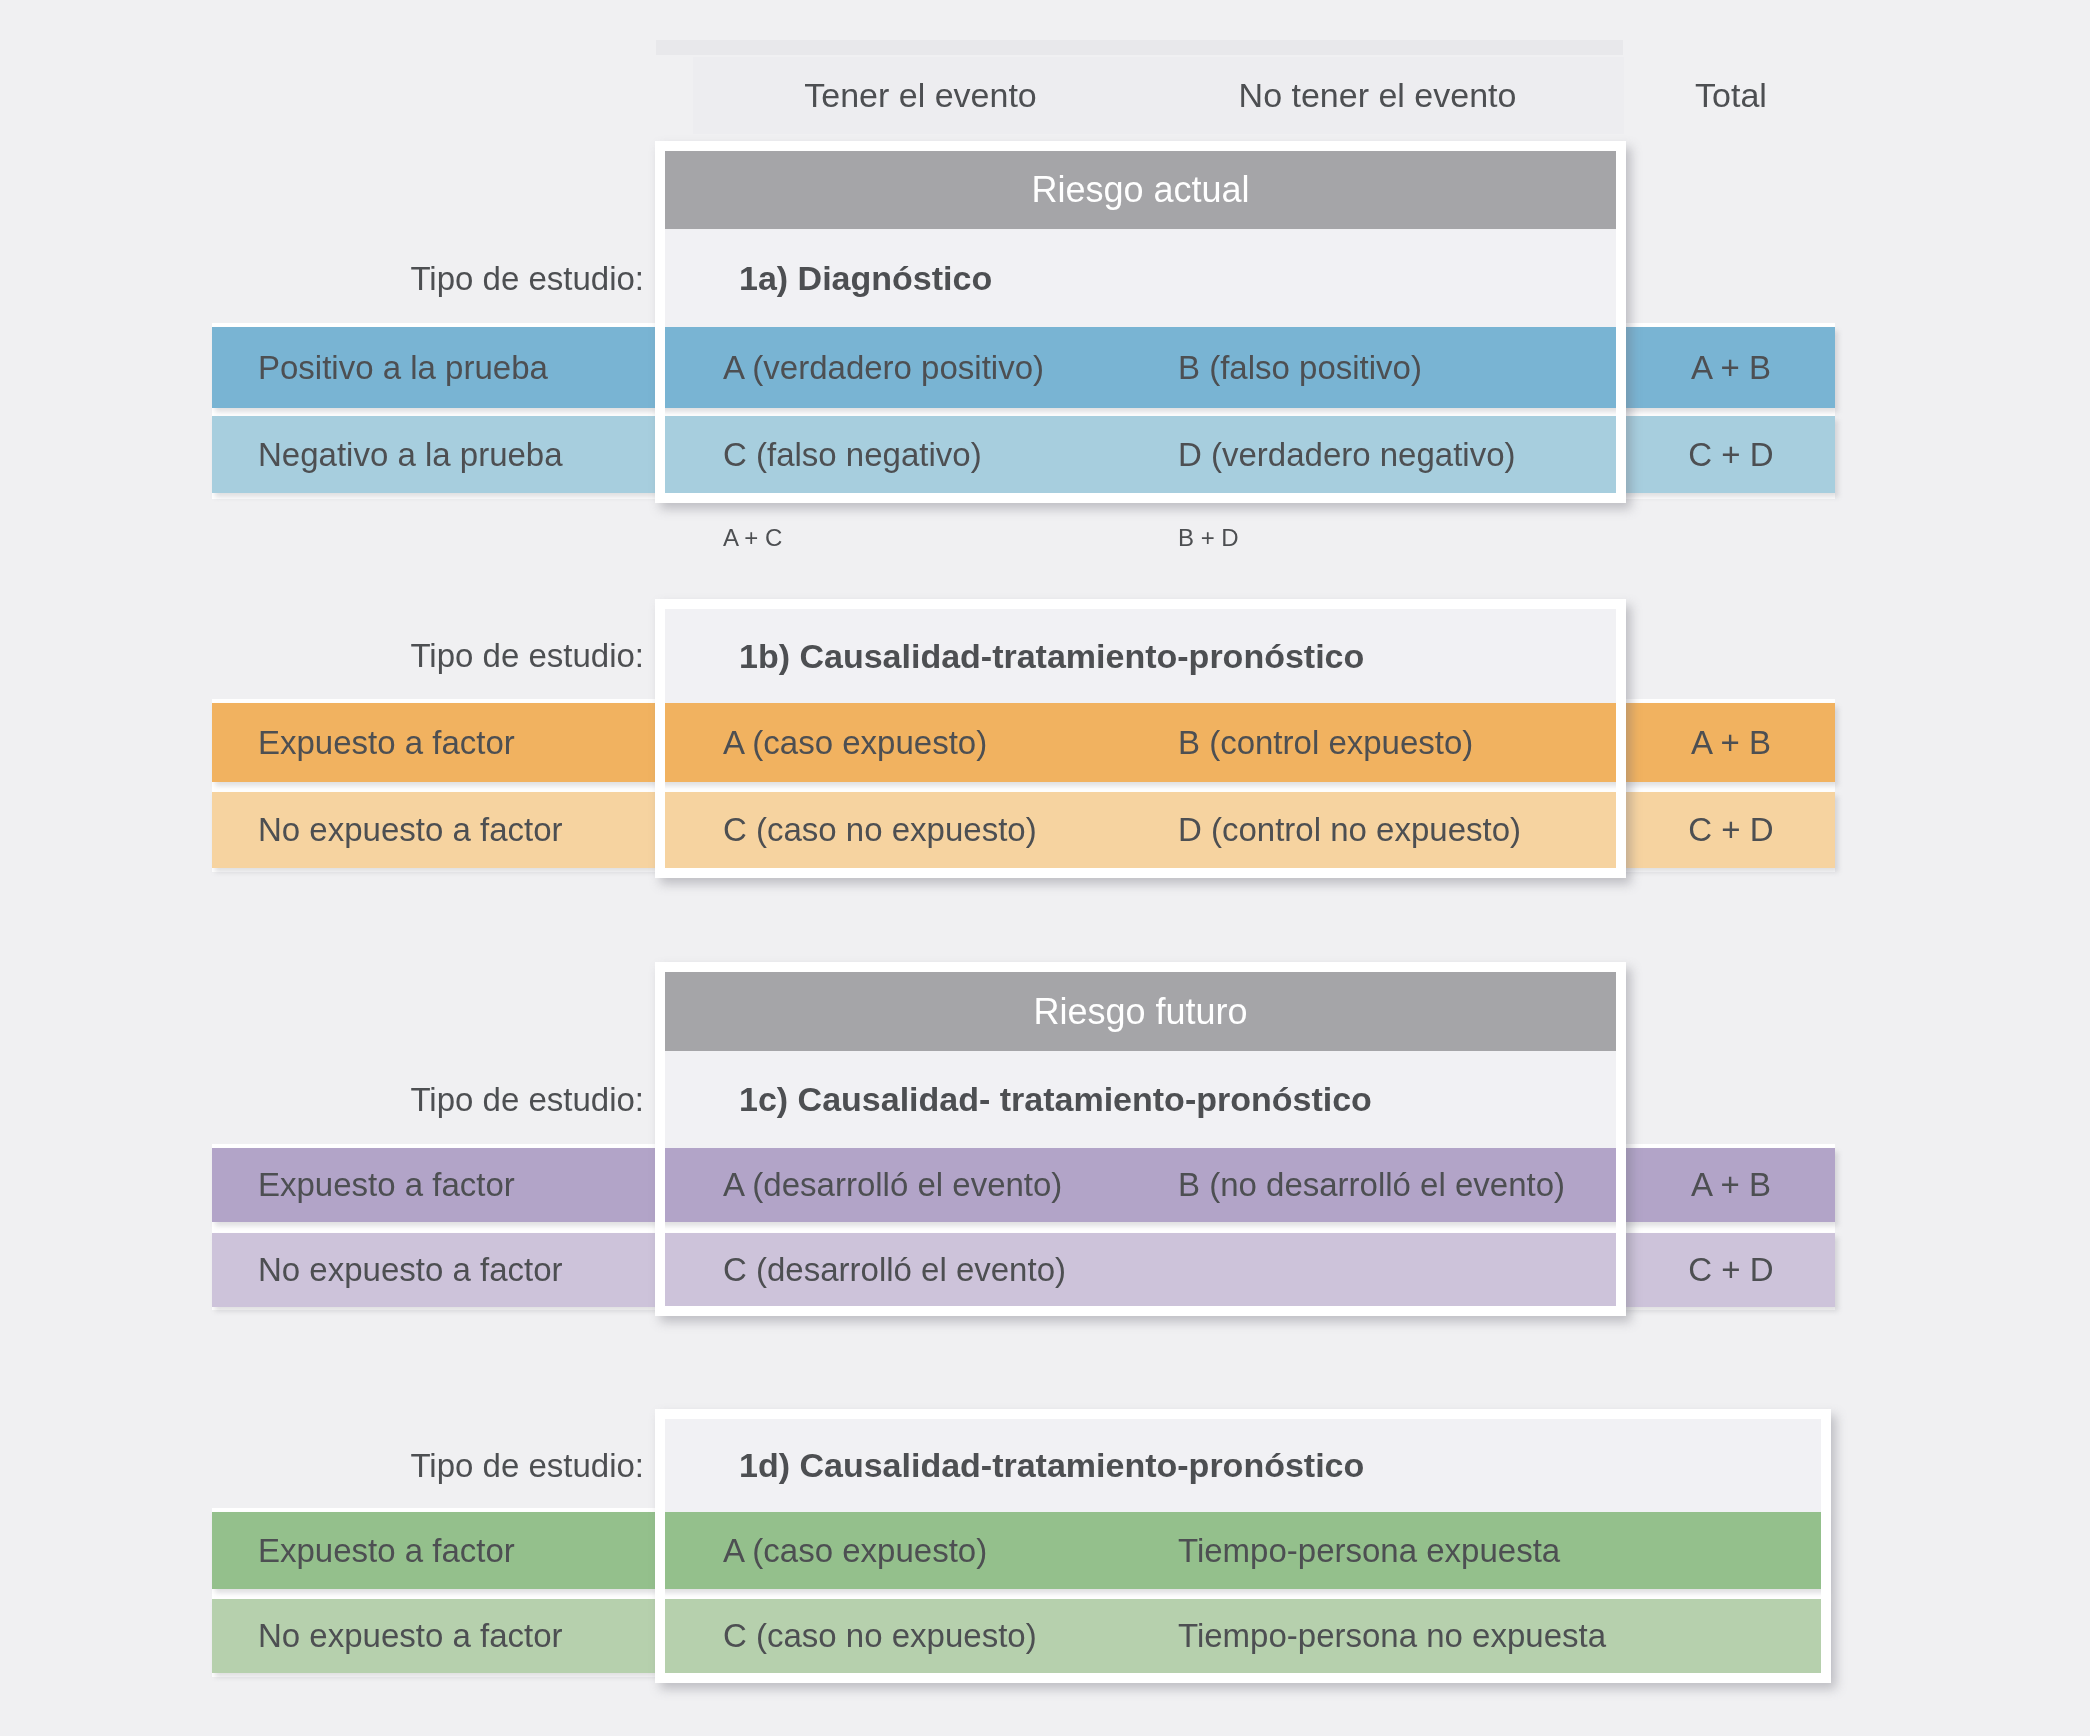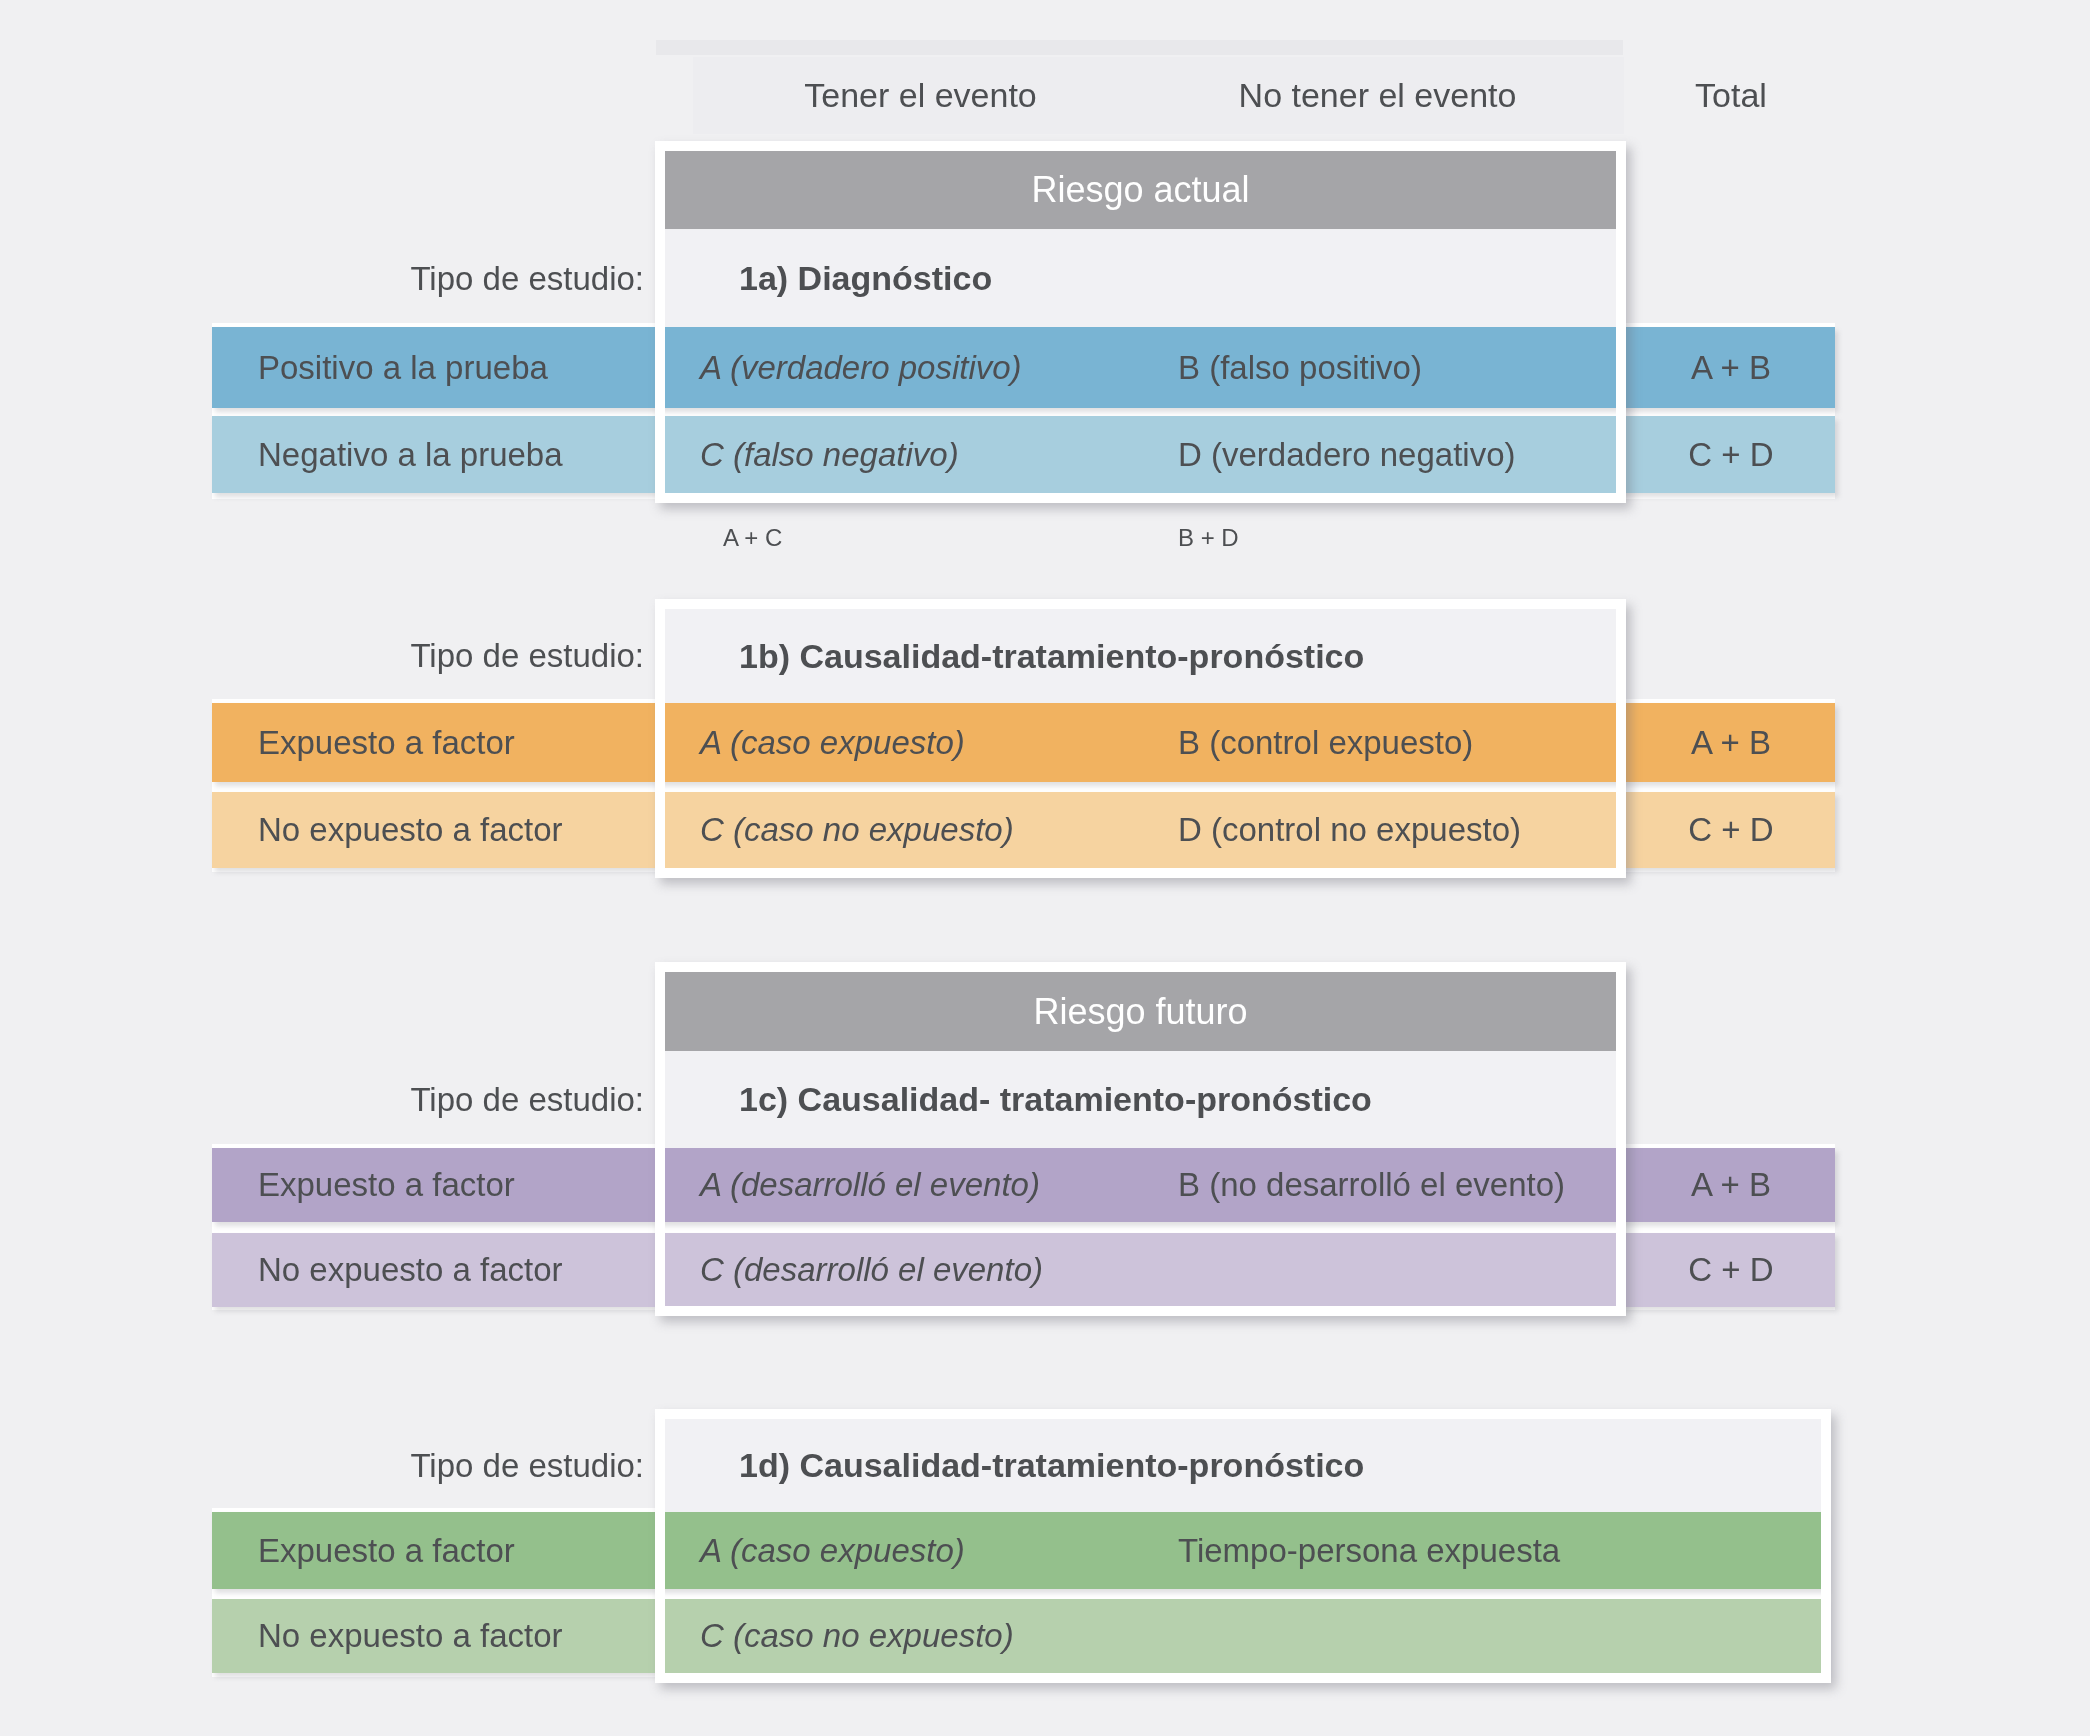--- a/index.html
+++ b/index.html
@@ -18,21 +18,21 @@
   .hdr-label{display:block;width:100%;line-height:77px;text-align:center;font-size:34px;}
   .hdr-total{left:1627px;top:57px;width:208px;height:77px;line-height:77px;text-align:center;font-size:34px;z-index:1;}
   
   .underlay{left:212px;width:1623px;background:#ffffff;z-index:1;}
   .underlay-d{width:1613px;}
   
   .bar{left:212px;width:1623px;z-index:2;box-shadow:3px 4px 5px rgba(110,110,120,0.22);}
   .bar-d{width:1613px;}
   .bar span{position:absolute;top:0;height:100%;display:flex;align-items:center;font-size:33px;white-space:nowrap;}
   .cell-label{left:46px;}
-  .cell-a{left:488px;font-style:italic;}
+  .cell-a{left:511px;}
   .cell-b{left:966px;}
   .cell-total{left:1415px;width:208px;justify-content:center;}
   .blue-dark{background:#79b4d3;}   .blue-light{background:#a7cede;}
   .orange-dark{background:#f1b260;} .orange-light{background:#f6d3a0;}
   .purple-dark{background:#b2a4c8;} .purple-light{background:#cdc3da;}
   .green-dark{background:#94c08c;}  .green-light{background:#b6d0ad;}
   
   .frame{border:10px solid #ffffff;background:transparent;z-index:4;
          box-shadow:5px 6px 10px rgba(110,110,120,0.38);box-sizing:border-box;}
   .risk-banner{left:665px;width:951px;height:79px;background:#a5a5a8;z-index:3;
@@ -112,17 +112,18 @@
 
 <div class="abs underlay underlay-d" style="top:1508px;height:169px;"></div>
 <div class="abs bar bar-d green-dark" style="top:1512px;height:77px;">
   <span class="cell-label">Expuesto a factor</span>
   <span class="cell-a">A (caso expuesto)</span>
   <span class="cell-b">Tiempo-persona expuesta</span>
 </div>
 <div class="abs bar bar-d green-light" style="top:1599px;height:74px;">
   <span class="cell-label">No expuesto a factor</span>
   <span class="cell-a">C (caso no expuesto)</span>
+  <span class="cell-b">Tiempo-persona no expuesta</span>
 </div>
 <div class="abs title-row title-row-d" style="top:1419px;height:93px;">1d) Causalidad-tratamiento-pronóstico</div>
 <div class="abs tipo" style="top:1419px;height:93px;">Tipo de estudio:</div>
 <div class="abs frame" style="left:655px;top:1409px;width:1176px;height:274px;"></div>
 
 
 </body></html>

